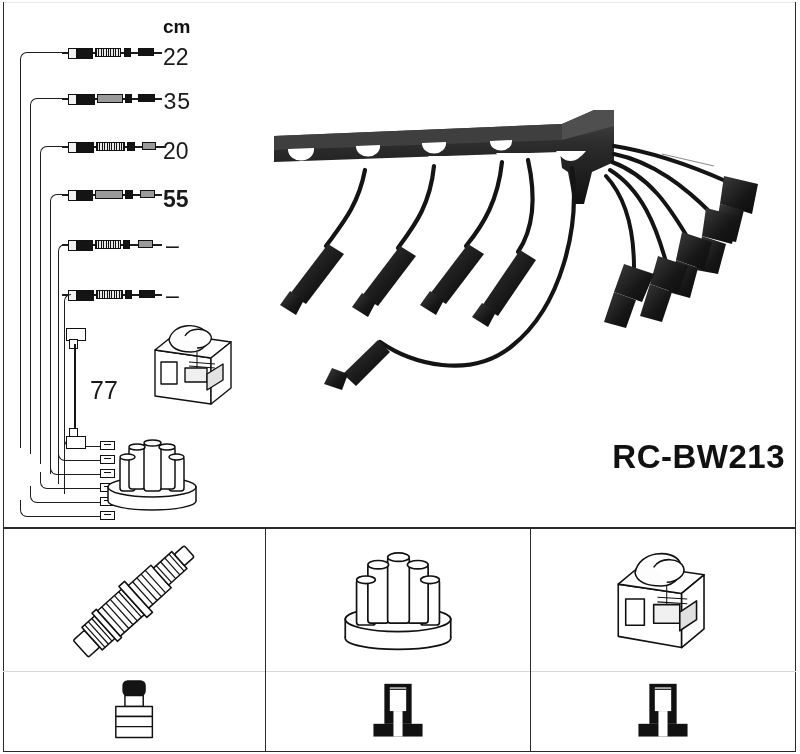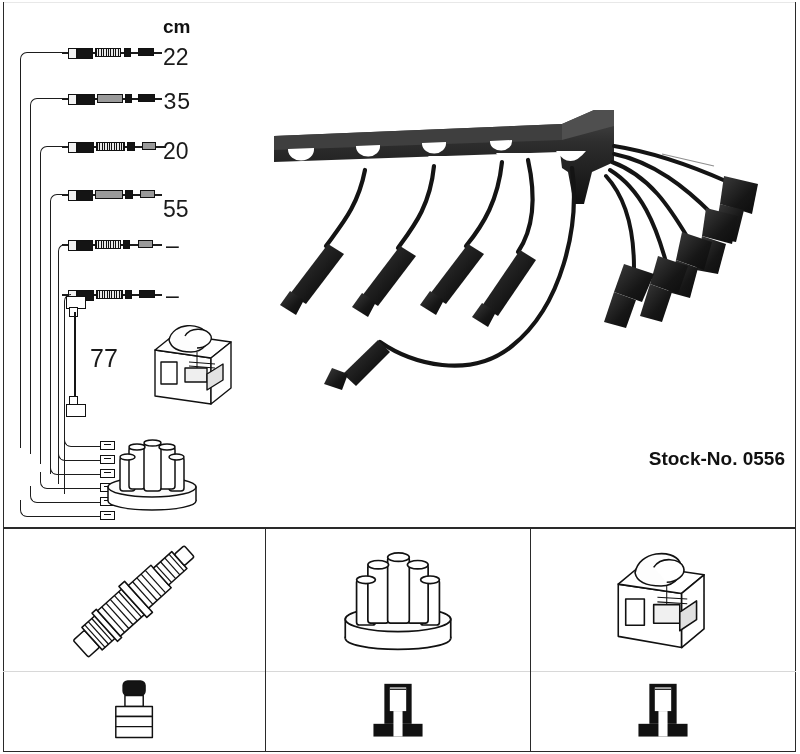--- a/index.html
+++ b/index.html
@@ -74,21 +74,21 @@
   }
   .boot-end{
     position:absolute;width:15px;height:9px;
     border:1.4px solid #111;background:#fff;box-sizing:border-box;
   }
   .boot-end:after{
     content:"";position:absolute;left:3px;top:2px;right:3px;height:1px;background:#111;
   }
 
   
-  #lead77{position:absolute;left:58px;top:296px;width:60px;height:125px;}
+  #lead77{position:absolute;left:58px;top:328px;width:60px;height:125px;}
   .l77-wire{position:absolute;left:16px;top:16px;width:2.4px;height:92px;background:#151515;}
   .l77-boot{position:absolute;width:20px;height:13px;border:1.8px solid #111;background:#fff;box-sizing:border-box;}
   .l77-stem{position:absolute;width:9px;height:10px;border:1.8px solid #111;background:#fff;box-sizing:border-box;}
   .l77-label{position:absolute;left:32px;top:48px;font-size:25px;color:#1a1a1a;}
 
   
   .coil-art svg, .cap-art svg, .plug-art svg, .boot-art svg{display:block;}
 
   
   #photo{position:absolute;left:262px;top:96px;width:530px;height:330px;}
@@ -156,21 +156,21 @@
     <div class="len-label" style="left:163px;top:138px;">20</div>
 
     <div class="cable-row" style="left:62px;top:188px;width:100px;">
       <div class="cab-wire" style="left:0;width:100px;"></div>
       <div class="seg light" style="left:6px;width:9px;height:11px;"></div>
       <div class="seg dark" style="left:15px;width:16px;height:11px;"></div>
       <div class="seg mid" style="left:33px;width:28px;height:9px;"></div>
       <div class="seg dark" style="left:63px;width:8px;height:9px;"></div>
       <div class="seg mid" style="left:78px;width:15px;height:8px;"></div>
     </div>
-    <div class="len-label" style="left:163px;top:196px;">55</div>
+    <div class="len-label" style="left:163px;top:186px;font-weight:bold;">55</div>
 
     <div class="cable-row" style="left:62px;top:238px;width:100px;">
       <div class="cab-wire" style="left:0;width:100px;"></div>
       <div class="seg light" style="left:6px;width:9px;height:11px;"></div>
       <div class="seg dark" style="left:15px;width:16px;height:11px;"></div>
       <div class="seg hatch" style="left:33px;width:26px;height:9px;"></div>
       <div class="seg dark" style="left:61px;width:7px;height:9px;"></div>
       <div class="seg mid" style="left:76px;width:15px;height:8px;"></div>
     </div>
     <div class="len-dash" style="left:166px;top:232px;">–</div>
@@ -337,21 +337,21 @@
         <path d="M414 164 l-8 32 l22 6 l8 -30 Z"></path>
         <path d="M396 160 l30 10 l-10 28 l-28 -10 Z"></path>
         <path d="M388 188 l-10 32 l22 6 l10 -30 Z"></path>
         <path d="M362 168 l30 10 l-12 28 l-28 -10 Z"></path>
         <path d="M352 196 l-10 30 l22 6 l10 -28 Z"></path>
       </g>
     </svg>
   </div>
 
   <div id="partno">
-    <div class="pn-sub">Stock-No. 0556</div>
+    <div class="pn-main">RC-BW213</div>
   </div>
 
   <div class="cell cell-top c1">
     <div class="cell-inner plug-art">
       <svg viewBox="0 0 190 120" width="180" height="116">
         <g fill="#ffffff" stroke="#111" stroke-width="1.6" stroke-linejoin="round" transform="rotate(-42 95 60)">
           <rect x="18" y="48" width="16" height="24" rx="2"></rect>
           <path d="M34 44 L34 76 L52 76 L52 44 Z"></path>
           <path d="M52 40 L52 80 L58 80 L58 40 Z"></path>
           <path d="M58 42 L58 78 L92 78 L92 42 Z"></path>

